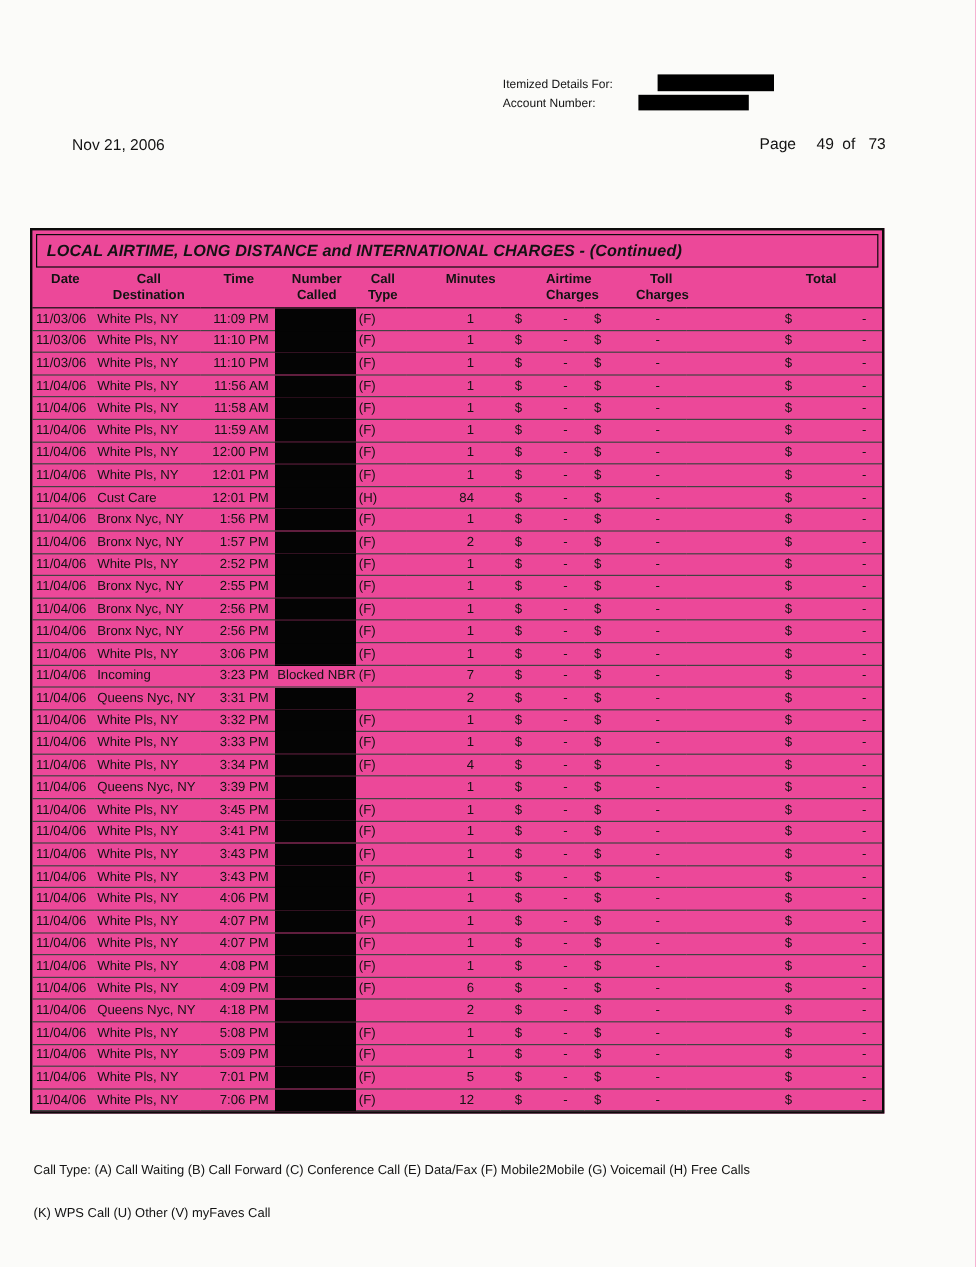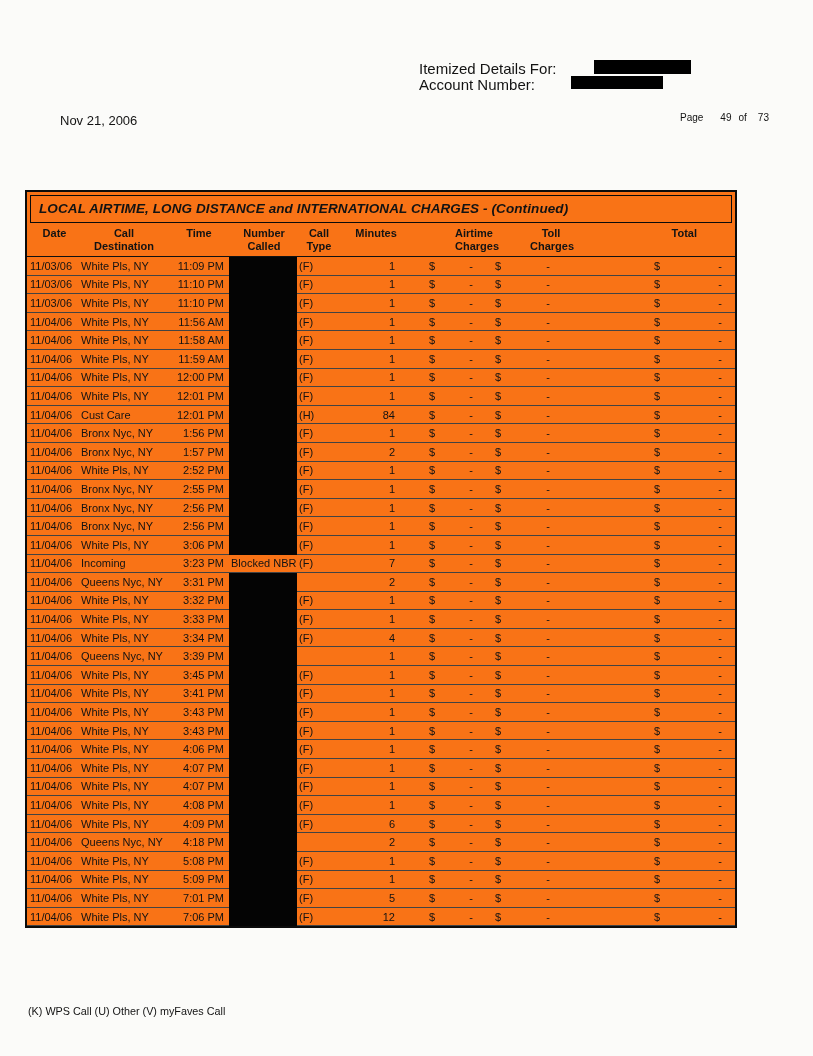--- a/index.html
+++ b/index.html
@@ -8,39 +8,39 @@
     background:#fbfbf9;
     font-family:"Liberation Sans", sans-serif;
     color:#131313;
     position:relative;
     -webkit-font-smoothing:antialiased;
   }
   .page { position:absolute; top:0; left:0; width:813px; height:1056px; overflow:hidden; }
 
   
   .top-right-block { position:absolute; left:419px; top:60px; }
-  .info-row { display:flex; align-items:flex-start; height:16px; font-size:15px;gap:29px; }
+  .info-row { display:flex; align-items:flex-end; height:16px; font-size:10px;gap:29px; }
   .redact { display:inline-block; background:#000; }
   .redact-name { width:97px; height:14px; margin-left:8px; }
   .redact-acct { width:92px; height:13px; margin-left:7px; }
 
   .cs-line { position:absolute; left:64px; top:93px; font-size:12.5px; font-weight:bold; display:flex; }
   .cs-number { margin-left:36px; }
 
   .date-line { position:absolute; left:60px; top:113px; font-size:13px; }
 
-  .page-line { position:absolute; left:680px; top:112px; font-size:10px; display:flex; }
+  .page-line { position:absolute; left:633px; top:112px; font-size:13px; display:flex; }
   .page-line span:nth-child(2) { margin-left:17px; }
   .page-line span:nth-child(3) { margin-left:7px; }
   .page-line span:nth-child(4) { margin-left:11px; }
 
   
   .table-wrap {
     position:absolute; left:25px; top:190px; width:712px;
-    border:2px solid #0b0b0b; background:#f97316;
+    border:2px solid #0b0b0b; background:#ec4899;
   }
   .title-bar {
     margin:3px 3px 0 3px;
     border:1.5px solid #0b0b0b;
     padding:5px 8px 6px 8px;
     font-size:13.5px; font-weight:bold; font-style:italic;
     letter-spacing:0.1px;
     white-space:nowrap;
   }
   table.bill-table { width:708px; table-layout:fixed; border-collapse:collapse; }
@@ -50,21 +50,21 @@
     line-height:13px; padding-top:4px; padding-bottom:3px;
     border-bottom:1.5px solid #111;
   }
   .hl { display:block; }
 
   thead th.col-date  { padding-left:3px; }
   thead th.col-dest  { padding-left:2px; }
   thead th.col-time  { padding-left:2px; }
   thead th.col-num   { padding-left:2px; }
   thead th.col-type  { padding-left:2px; }
-  thead th.col-min   { text-align:center; padding-right:4px; }
+  thead th.col-min   { text-align:right; padding-right:4px; }
   thead th.col-air   { padding-left:38px; }
   thead th.col-toll  { padding-left:43px; }
   thead th.col-total { text-align:right; padding-right:38px; }
 
   tbody td {
     font-size:11px; height:18.6px; vertical-align:middle;
     border-bottom:1px solid #434343;
     white-space:nowrap; overflow:hidden;
   }
   tbody td.col-date { padding-left:3px; }
@@ -1099,15 +1099,16 @@
               <div class="charge">
                 <span>$</span>
                 <span>-</span>
               </div>
             </td>
           </tr>
         </tbody>
     </table>
   </div>
 
+  <div class="legend legend-1">Call Type: (A) Call Waiting (B) Call Forward (C) Conference Call (E) Data/Fax (F) Mobile2Mobile (G) Voicemail (H) Free Calls</div>
   <div class="legend legend-2">(K) WPS Call (U) Other (V) myFaves Call</div>
 
 </div>
 
 </body></html>

